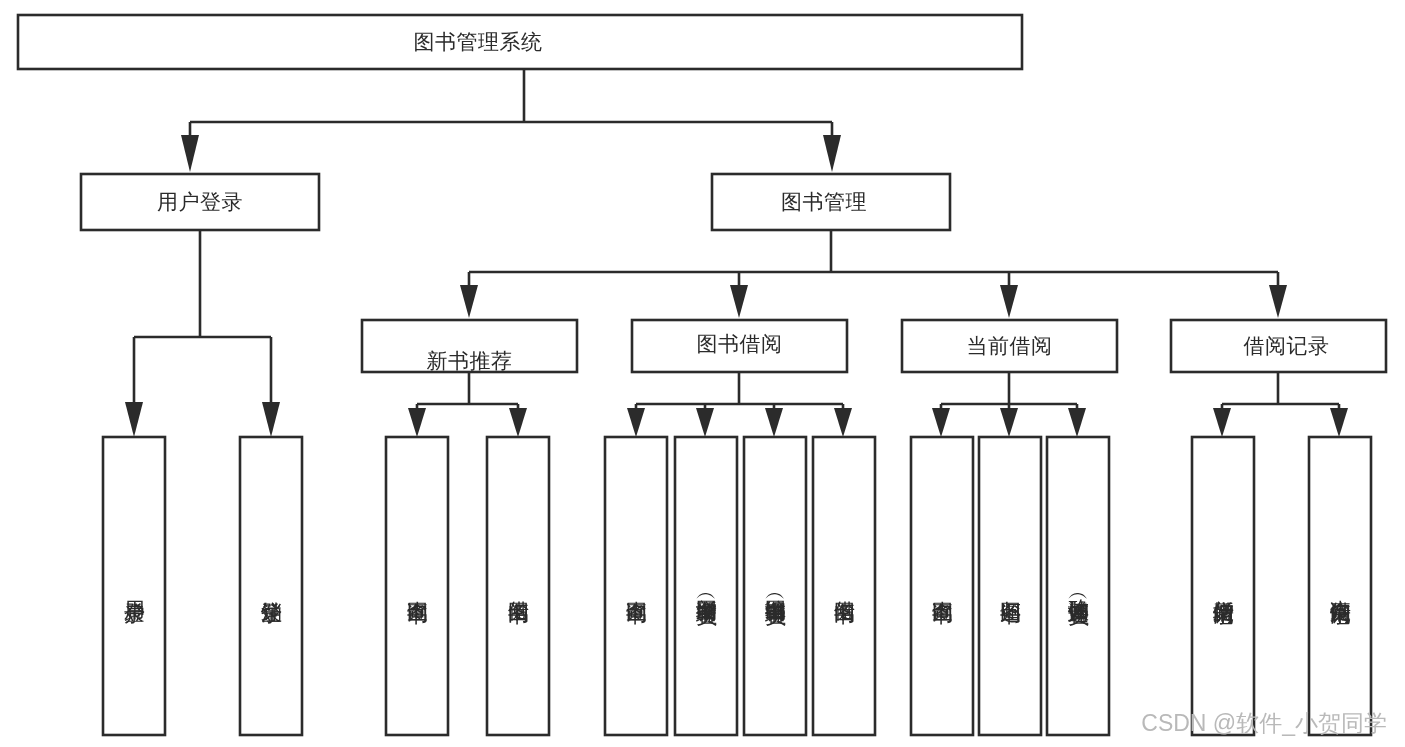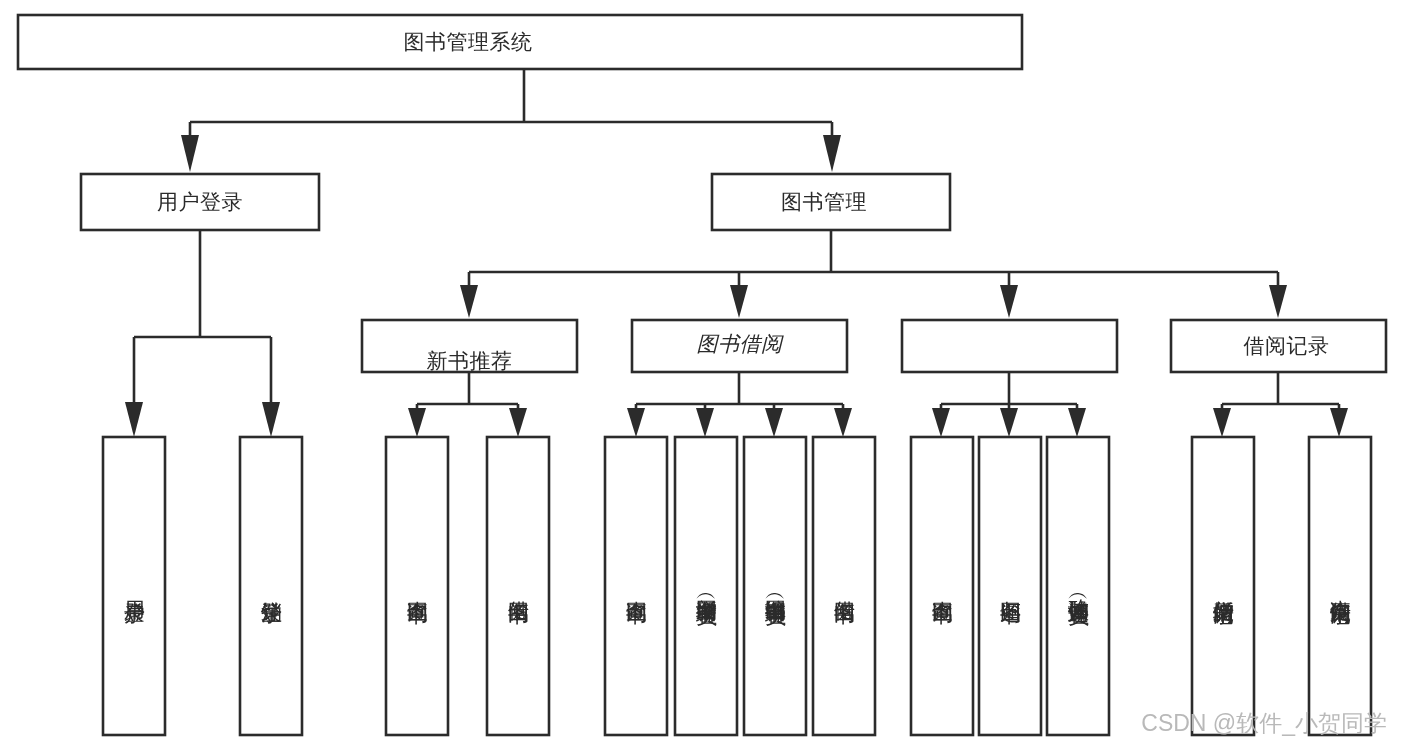--- a/index.html
+++ b/index.html
@@ -168,27 +168,28 @@
 
     <rect class="node-box" x="911" y="437" width="62" height="298"></rect>
     <rect class="node-box" x="979" y="437" width="62" height="298"></rect>
     <rect class="node-box" x="1047" y="437" width="62" height="298"></rect>
 
     <rect class="node-box" x="1192" y="437" width="62" height="298"></rect>
     <rect class="node-box" x="1309" y="437" width="62" height="298"></rect>
 
   </svg>
 
-  <div class="node-label-h" style="left:18px; top:15px; width:900px; height:54px;">图书管理系统</div>
+  <div class="node-label-h" style="left:28px; top:15px; width:900px; height:54px;">图书管理系统</div>
 
   <div class="node-label-h" style="left:81px; top:174px; width:238px; height:56px;">用户登录</div>
   <div class="node-label-h" style="left:712px; top:174px; width:224px; height:56px;">图书管理</div>
 
   <div class="node-label-h" style="left:362px; top:320px; width:215px; height:52px;margin-top:15px;">新书推荐</div>
-  <div class="node-label-h" style="left:632px; top:320px; width:215px; height:47px;font-style:italic;">图书借阅</div>
+  <div class="node-label-h" style="left:632px; top:320px; width:215px; height:47px;">图书借阅</div>
+  <div class="node-label-h" style="left:902px; top:320px; width:215px; height:52px;">当前借阅</div>
   <div class="node-label-h" style="left:1171px; top:320px; width:231px; height:52px;">借阅记录</div>
 
   <div class="node-label-v" style="left:103px; top:437px; width:62px; height:298px;">用户登录</div>
   <div class="node-label-v" style="left:240px; top:437px; width:62px; height:298px;">注销登录</div>
 
   <div class="node-label-v" style="left:386px; top:437px; width:62px; height:298px;">查询图书</div>
   <div class="node-label-v" style="left:487px; top:437px; width:62px; height:298px;">借阅图书</div>
 
   <div class="node-label-v" style="left:605px; top:437px; width:62px; height:298px;">查询图书</div>
   <div class="node-label-v" style="left:675px; top:437px; width:62px; height:298px;">新增图书（管理员）</div>

